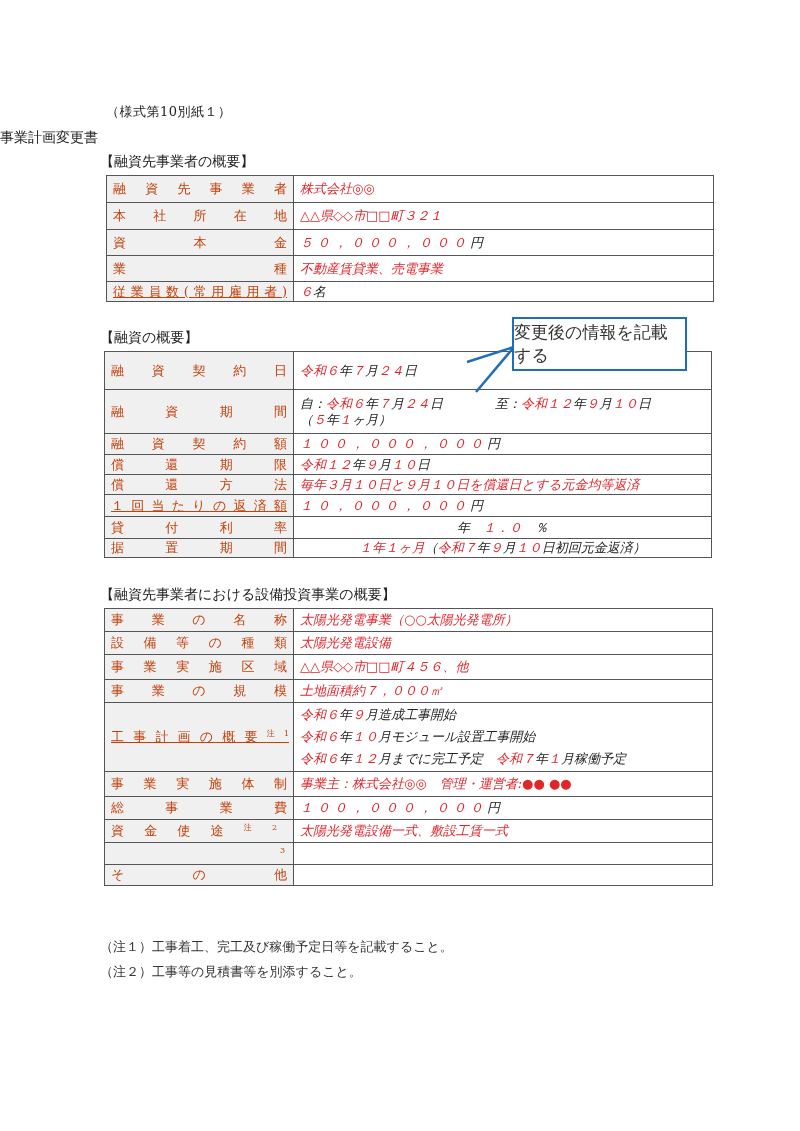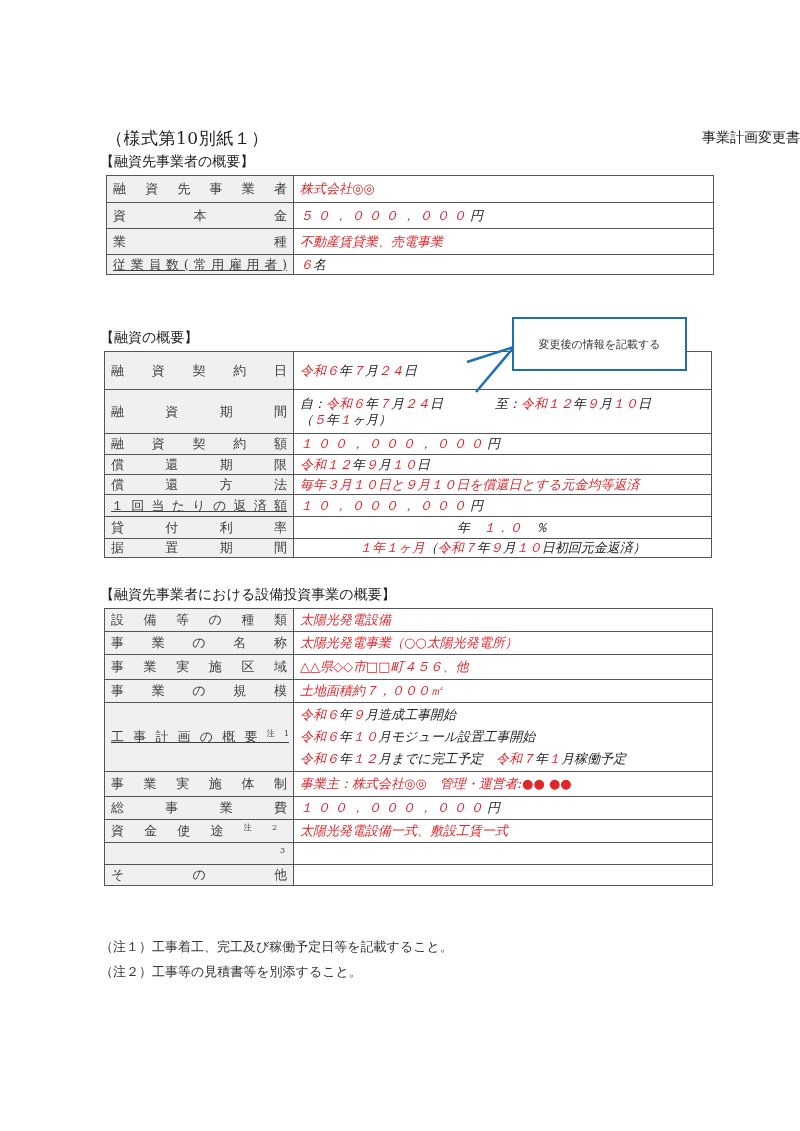--- a/index.html
+++ b/index.html
@@ -1,53 +1,57 @@
 <!DOCTYPE html>
 <html><head>
 <meta charset="utf-8">
 <style>
   html, body { margin: 0; padding: 0; background: #ffffff; }
   body { width: 800px; height: 1131px; position: relative; overflow: hidden;
          font-family: "DejaVu Serif", "Liberation Serif", serif; color: #222; }
   .abs { position: absolute; }
-  .form-no { left: 106px; top: 103px; font-size: 17px; letter-spacing: 0.5px; margin-top: 24px; }
-  .doc-title { left: 0; width: 800px; top: 129px; text-align: right; font-size: 14px; padding-left: 0; }
+  .form-no { left: 106px; top: 103px; font-size: 13px; letter-spacing: 0.5px; }
+  .doc-title { left: 0; width: 800px; top: 129px; text-align: left; font-size: 14px; padding-left: 0; }
   .sec-head { left: 100px; font-size: 14px; }
   table.grid { position: absolute; border-collapse: collapse; table-layout: fixed; }
   table.grid td { border: 1px solid #555; padding: 0 6px; vertical-align: middle; font-size: 13px; line-height: 1.2; }
-  td.lbl { background: #f0f0f0; text-align: justify; text-align-last: justify; padding: 0 16px 0 16px; color: #404040; white-space: nowrap; }
+  td.lbl { background: #f0f0f0; text-align: justify; text-align-last: justify; padding: 0 16px 0 16px; color: #c2410c; white-space: nowrap; }
   td.lbl.tight { padding: 0 6px; text-decoration: underline; }
   td.val { color: #e0262b; font-style: italic; }
   .seg-black { color: #222; }
   .seg-red { color: #e0262b; }
   .wide { letter-spacing: 4px; }
   td.center { text-align: center; }
   sup.note { font-size: 8px; vertical-align: super; line-height: 0; }
   .note-line { left: 100px; font-size: 13px; color: #333; }
   .callout { left: 512px; top: 317px; width: 175px; height: 54px; border: 2px solid #1f6fb5; background: #fff;
              display: flex; align-items: center; justify-content: center; font-family: "DejaVu Sans", "Liberation Sans", sans-serif;
-             font-size: 11px; color: #333; box-sizing: border-box; }
+             font-size: 17px; color: #333; box-sizing: border-box; }
   svg.arrow { position: absolute; left: 0; top: 0; width: 800px; height: 1131px; pointer-events: none; }
 </style>
 </head>
 <body>
 
 <div class="abs form-no">（様式第10別紙１）</div>
 <div class="abs doc-title">事業計画変更書</div>
 
 <div class="abs sec-head" style="top:153px">【融資先事業者の概要】</div>
 <table class="grid" style="left:106px; top:175px; width:608px;">
   <colgroup>
       <col style="width:187px">
       <col>
     </colgroup>
   <tbody>
       <tr style="height:27px">
         <td class="lbl">融資先事業者</td>
         <td class="val"><span class="seg-red">株式会社◎◎</span></td>
+      </tr>
+  <tr style="height:27px">
+        <td class="lbl">本社所在地</td>
+        <td class="val"><span class="seg-red">△△県◇◇市□□町３２１</span></td>
       </tr>
   <tr style="height:26px">
         <td class="lbl">資本金</td>
         <td class="val wide"><span class="seg-red">５０，０００，０００</span><span class="seg-black">円</span></td>
       </tr>
   <tr style="height:26px">
         <td class="lbl">業種</td>
         <td class="val"><span class="seg-red">不動産賃貸業、売電事業</span></td>
       </tr>
   <tr style="height:20px">
@@ -111,26 +115,26 @@
   </div>
 
 <div class="abs sec-head" style="top:586px">【融資先事業者における設備投資事業の概要】</div>
 <table class="grid" style="left:104px; top:608px; width:609px;">
   <colgroup>
       <col style="width:189px">
       <col>
     </colgroup>
   <tbody>
       <tr style="height:23px">
+        <td class="lbl">事業の名称</td>
+        <td class="val"><span class="seg-red">太陽光発電事業（○○太陽光発電所）</span></td>
+      </tr>
+  <tr style="height:23px">
         <td class="lbl">設備等の種類</td>
         <td class="val"><span class="seg-red">太陽光発電設備</span></td>
-      </tr>
-  <tr style="height:23px">
-        <td class="lbl">事業の名称</td>
-        <td class="val"><span class="seg-red">太陽光発電事業（○○太陽光発電所）</span></td>
       </tr>
   <tr style="height:25px">
         <td class="lbl">事業実施区域</td>
         <td class="val"><span class="seg-red">△△県◇◇市□□町４５６、他</span></td>
       </tr>
   <tr style="height:23px">
         <td class="lbl">事業の規模</td>
         <td class="val"><span class="seg-red">土地面積約７，０００㎡</span></td>
       </tr>
   <tr style="height:69px">

